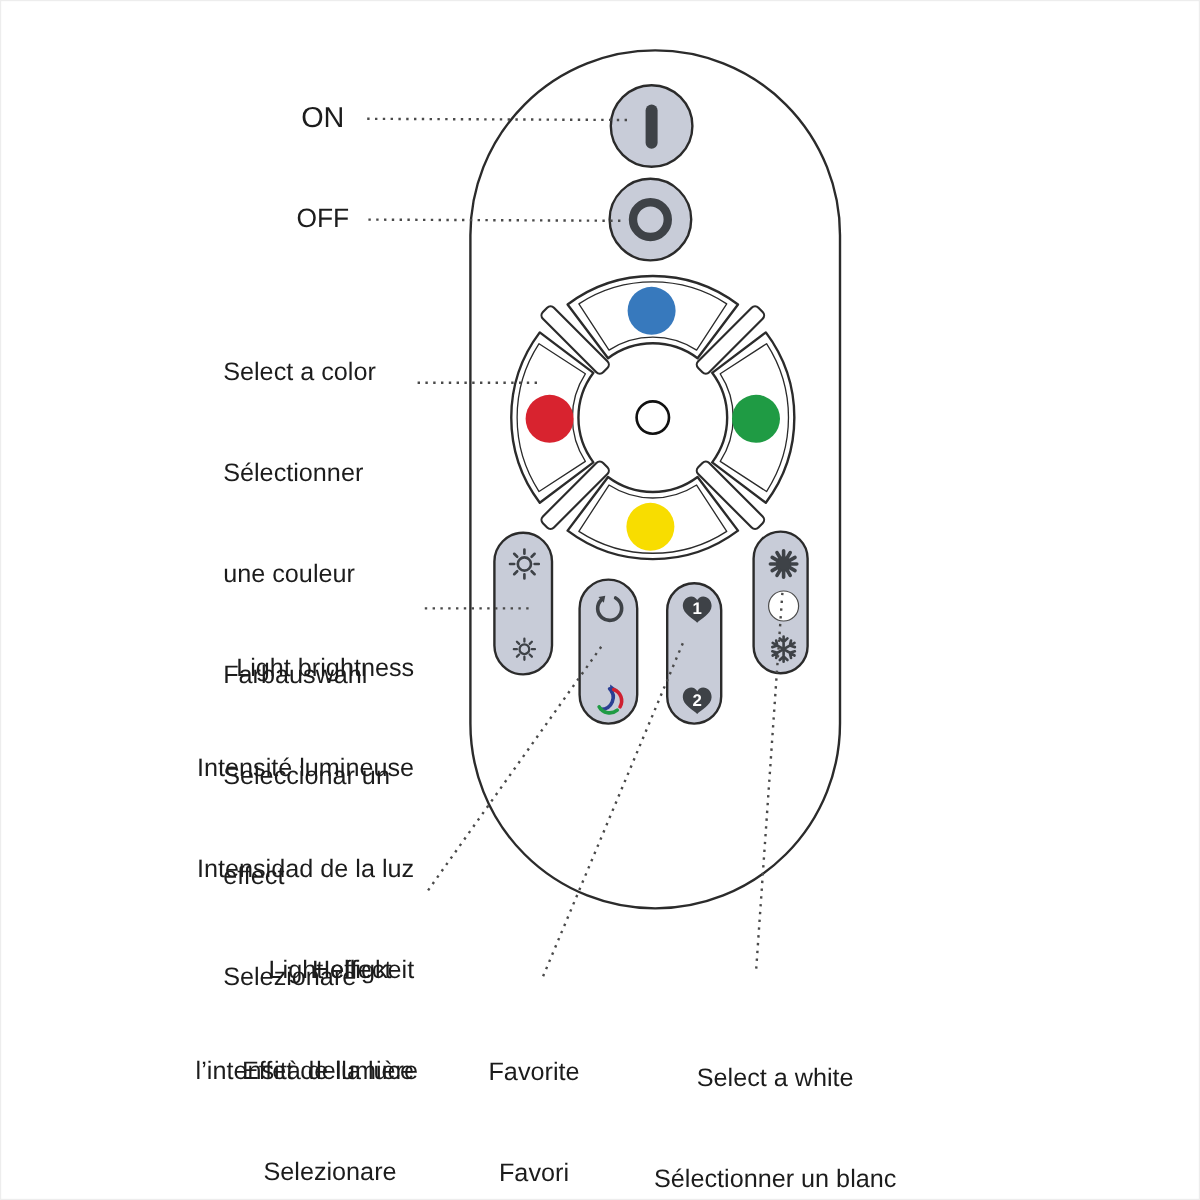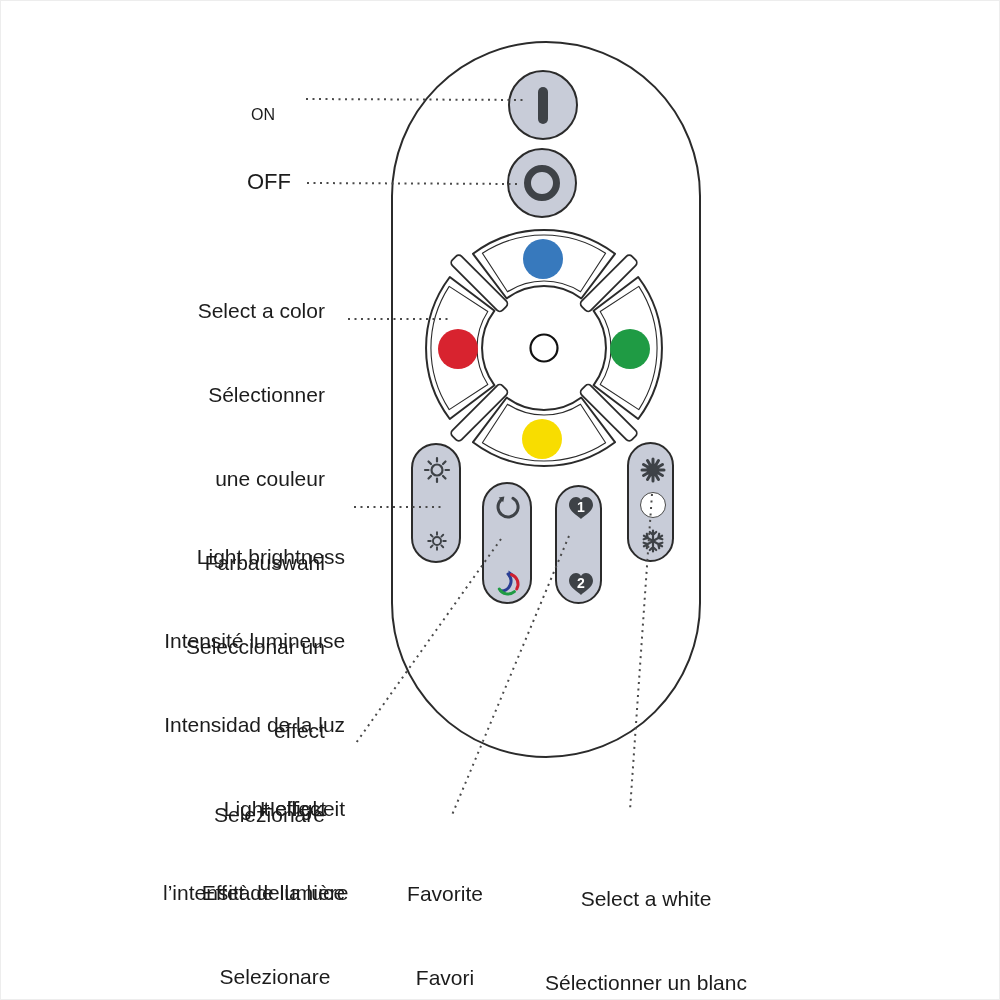--- a/index.html
+++ b/index.html
@@ -53,23 +53,23 @@
   .arc-red{stroke:var(--arrow-red);fill:none;stroke-width:3;stroke-linecap:round;}
   .arc-green{stroke:var(--arrow-green);fill:none;stroke-width:3;stroke-linecap:round;}
   .head-blue{fill:var(--arrow-blue);}
   .heart-num{font-family:"Liberation Sans",sans-serif;font-size:14px;font-weight:bold;fill:#fff;}
   
   .leaders{position:absolute;left:0;top:0;z-index:5;pointer-events:none;}
   .leaders path{stroke:var(--leader);stroke-width:2;fill:none;stroke-dasharray:2 4.5;}
   
   .lbl{position:absolute;font-size:21px;line-height:28px;white-space:pre;}
   .lbl span{display:block;}
-  .lbl-on{left:250px;top:100px;font-size:16px;}
+  .lbl-on{left:250px;top:84px;font-size:24px;}
   .lbl-off{left:246px;top:167px;font-size:22px;}
-  .lbl-color{left:185px;top:240px;text-align:right;}
+  .lbl-color{left:185px;top:240px;text-align:left;}
   .lbl-brightness{left:162px;top:486px;text-align:right;}
   .lbl-effect{left:152px;top:738px;width:244px;text-align:center;}
   .lbl-favorite{left:383px;top:823px;width:122px;text-align:center;}
   .lbl-white{left:518px;top:828px;width:254px;text-align:center;}
   .wheel{position:absolute;left:413px;top:217px;}
 </style>
 </head>
 <body>
 
 <div class="stage">

